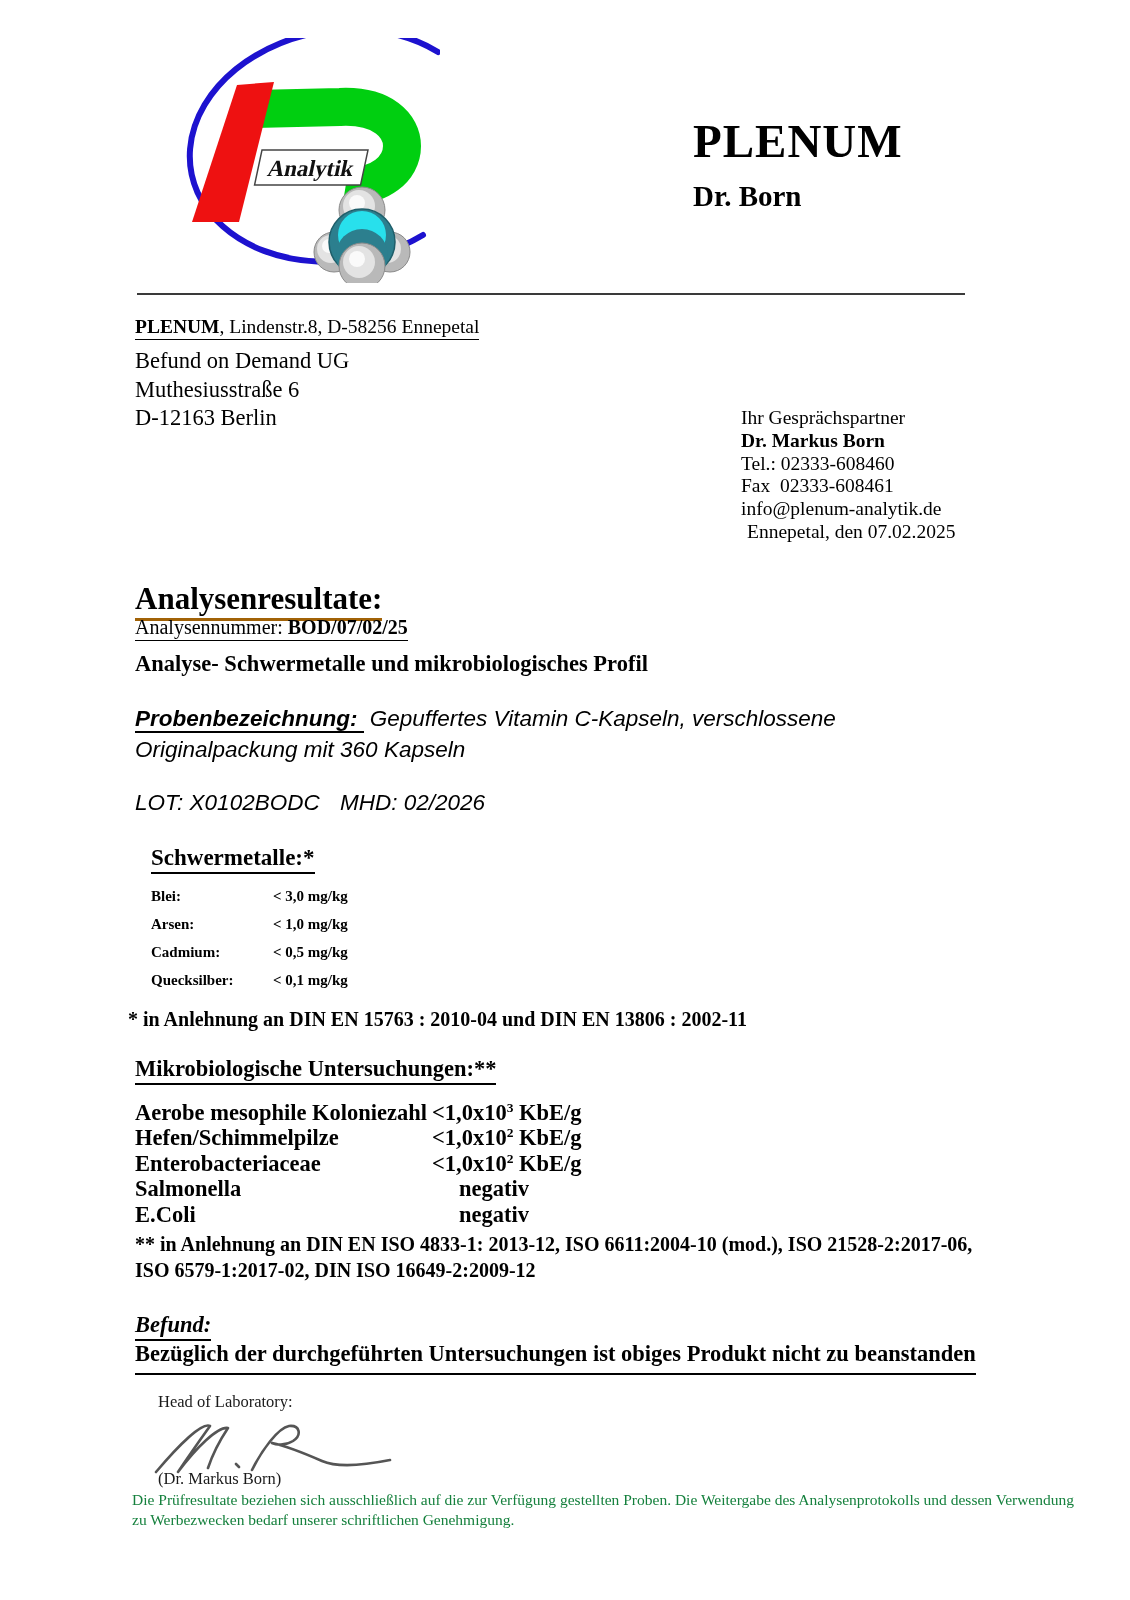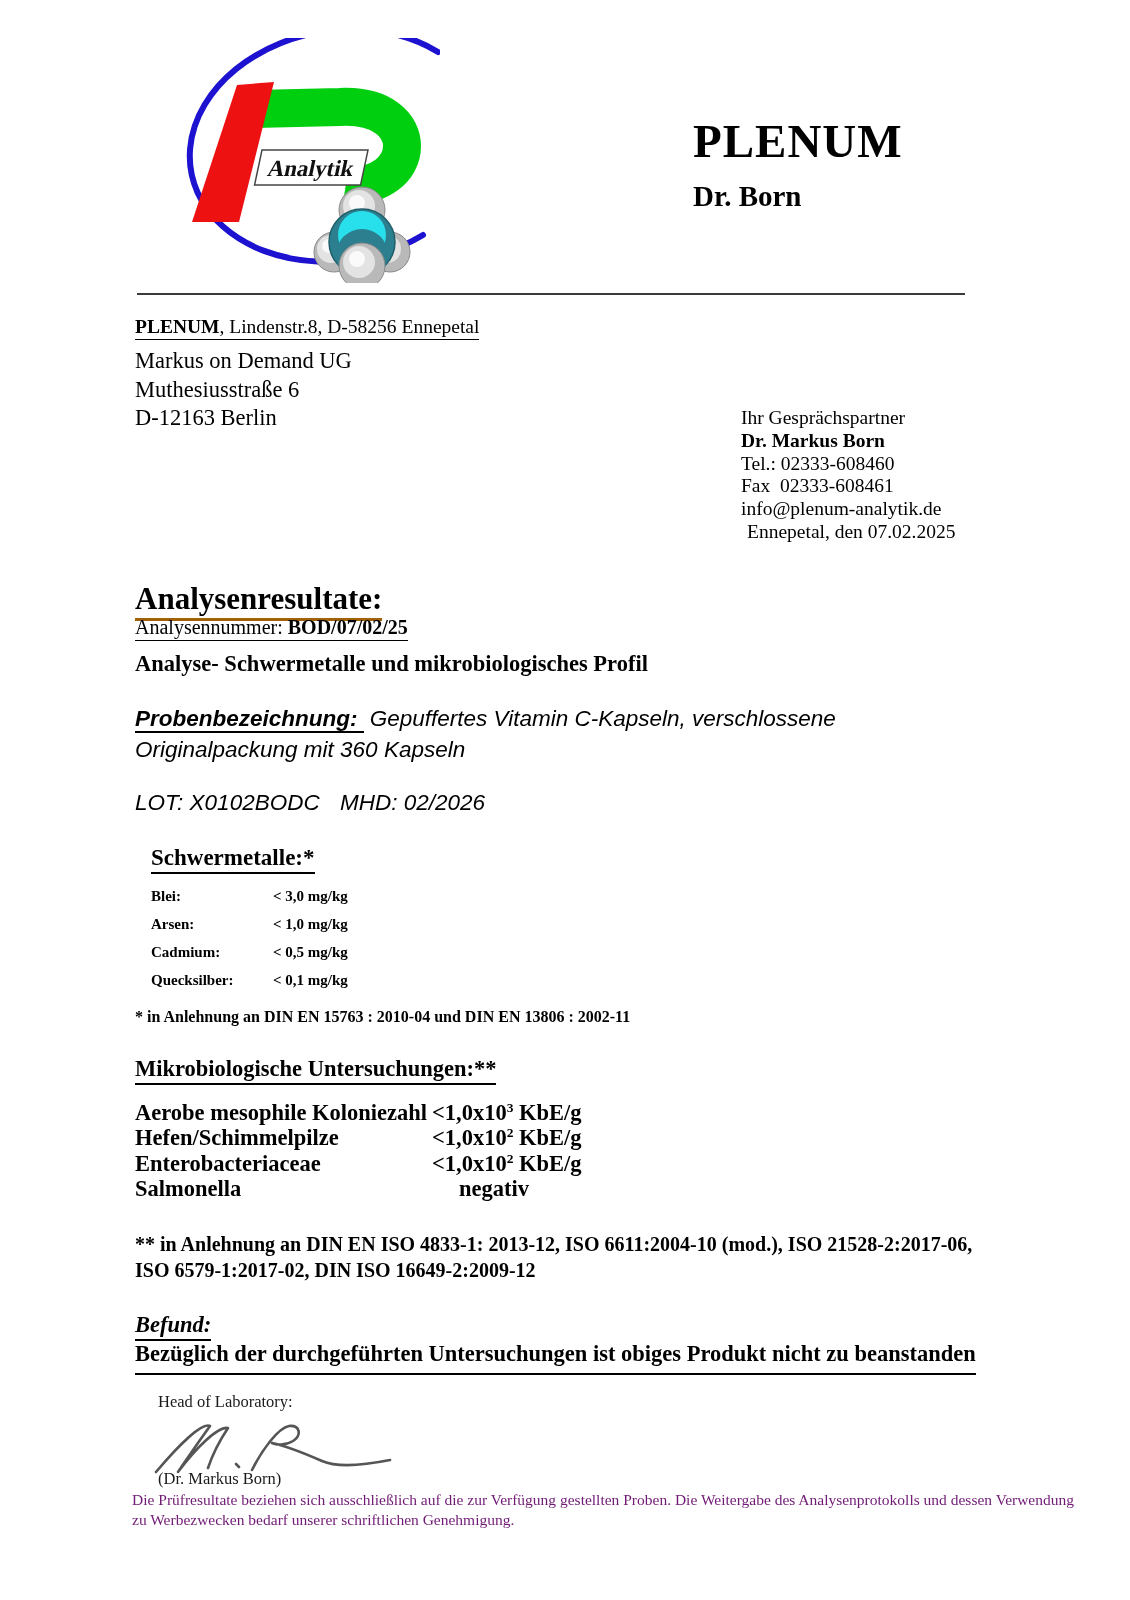--- a/index.html
+++ b/index.html
@@ -44,21 +44,21 @@
           font-style:italic;font-size:22.5px;line-height:31px;}
   #sample .lbl{font-weight:bold;border-bottom:2px solid #000;padding-right:6px;}
   #lot-line{left:135px;top:790px;font-family:"Liberation Sans", sans-serif;font-style:italic;font-size:22.5px;}
   #lot-line .mhd{position:absolute;left:205px;top:0;white-space:nowrap;}
 
   
   #metals{left:151px;top:845px;}
   #metals .title{font-size:23px;font-weight:bold;display:inline-block;border-bottom:2.5px solid #000;padding-bottom:1px;}
   #metals .rows{margin-top:8px;font-size:15px;font-weight:bold;line-height:28px;}
   #metals .mlabel{display:inline-block;width:122px;}
-  #footnote1{left:135px;top:1008px;font-size:16px;font-weight:bold;white-space:nowrap;}
+  #footnote1{left:128px;top:1008px;font-size:20px;font-weight:bold;white-space:nowrap;}
 
   
   #micro{left:135px;top:1056px;}
   #micro .title{font-size:22.5px;font-weight:bold;display:inline-block;border-bottom:2.5px solid #000;padding-bottom:1px;}
   #micro .rows{margin-top:15px;font-size:22.5px;font-weight:bold;line-height:25.4px;}
   #micro .mlabel{display:inline-block;width:297px;}
   #micro sup{font-size:60%;vertical-align:super;line-height:0;}
   #micro .indent{padding-left:27px;}
   #footnote2{left:135px;top:1231px;width:845px;font-size:20px;font-weight:bold;line-height:26px;}
 
@@ -67,21 +67,21 @@
   #befund-title .u{display:inline-block;border-bottom:2px solid #000;padding-bottom:1px;}
   #befund-statement{left:135px;top:1341px;font-size:22.5px;font-weight:bold;white-space:nowrap;}
   #befund-statement .u{display:inline-block;border-bottom:2.5px solid #000;padding-bottom:6px;}
 
   
   #signature{left:158px;top:1392px;font-size:16.5px;color:#1b1b1b;}
   #signature .scribble{margin:2px 0 0 -8px;}
   #signature .name{margin-top:-16px;}
 
   
-  #footer{left:132px;top:1490px;width:950px;font-size:15.5px;line-height:19.5px;color:#701a75;}
+  #footer{left:132px;top:1490px;width:950px;font-size:15.5px;line-height:19.5px;color:#15803d;}
 </style>
 </head>
 <body>
 
 <div id="page">
 
   <div id="logo" class="abs">
     <svg width="300" height="245" viewBox="0 0 300 245">
 
       <path d="M 298 14 A 150 115 -10 1 0 283 197" fill="none" stroke-width="6" stroke-linecap="round" stroke="#1d12cf"></path>
@@ -125,21 +125,21 @@
     <div class="subtitle">Dr. Born</div>
   </div>
 
   <div id="rule" class="abs"></div>
 
   <div id="sender" class="abs">
     <span class="u"><span class="b">PLENUM</span><span>, Lindenstr.8, D-58256 Ennepetal</span></span>
   </div>
 
   <div id="recipient" class="abs">
-    <div>Markus on Demand UG</div>
+    <div>Befund on Demand UG</div>
     <div>Muthesiusstraße 6</div>
     <div>D-12163 Berlin</div>
   </div>
 
   <div id="contact" class="abs">
     <div>Ihr Gesprächspartner</div>
     <div class="b">Dr. Markus Born</div>
     <div>Tel.: 02333-608460</div>
     <div>Fax&nbsp;&nbsp;02333-608461</div>
     <div>info@plenum-analytik.de</div>
@@ -174,20 +174,21 @@
   </div>
   <div id="footnote1" class="abs">* in Anlehnung an DIN EN 15763 : 2010-04 und DIN EN 13806 : 2002-11</div>
 
   <div id="micro" class="abs">
     <div class="title">Mikrobiologische Untersuchungen:**</div>
     <div class="rows">
       <div><span class="mlabel">Aerobe mesophile Koloniezahl</span><span><span>&lt;1,0x10</span><sup>3</sup><span> KbE/g</span></span></div>
       <div><span class="mlabel">Hefen/Schimmelpilze</span><span><span>&lt;1,0x10</span><sup>2</sup><span> KbE/g</span></span></div>
       <div><span class="mlabel">Enterobacteriaceae</span><span><span>&lt;1,0x10</span><sup>2</sup><span> KbE/g</span></span></div>
       <div><span class="mlabel">Salmonella</span><span class="indent"><span>negativ</span></span></div>
+      <div><span class="mlabel">E.Coli</span><span class="indent"><span>negativ</span></span></div>
     </div>
   </div>
   <div id="footnote2" class="abs">** in Anlehnung an DIN EN ISO 4833-1: 2013-12, ISO 6611:2004-10 (mod.), ISO 21528-2:2017-06, ISO 6579-1:2017-02, DIN ISO 16649-2:2009-12</div>
 
   <div id="befund-title" class="abs">
     <span class="u">Befund:</span>
   </div>
   <div id="befund-statement" class="abs">
     <span class="u">Bezüglich der durchgeführten Untersuchungen ist obiges Produkt nicht zu beanstanden</span>
   </div>

